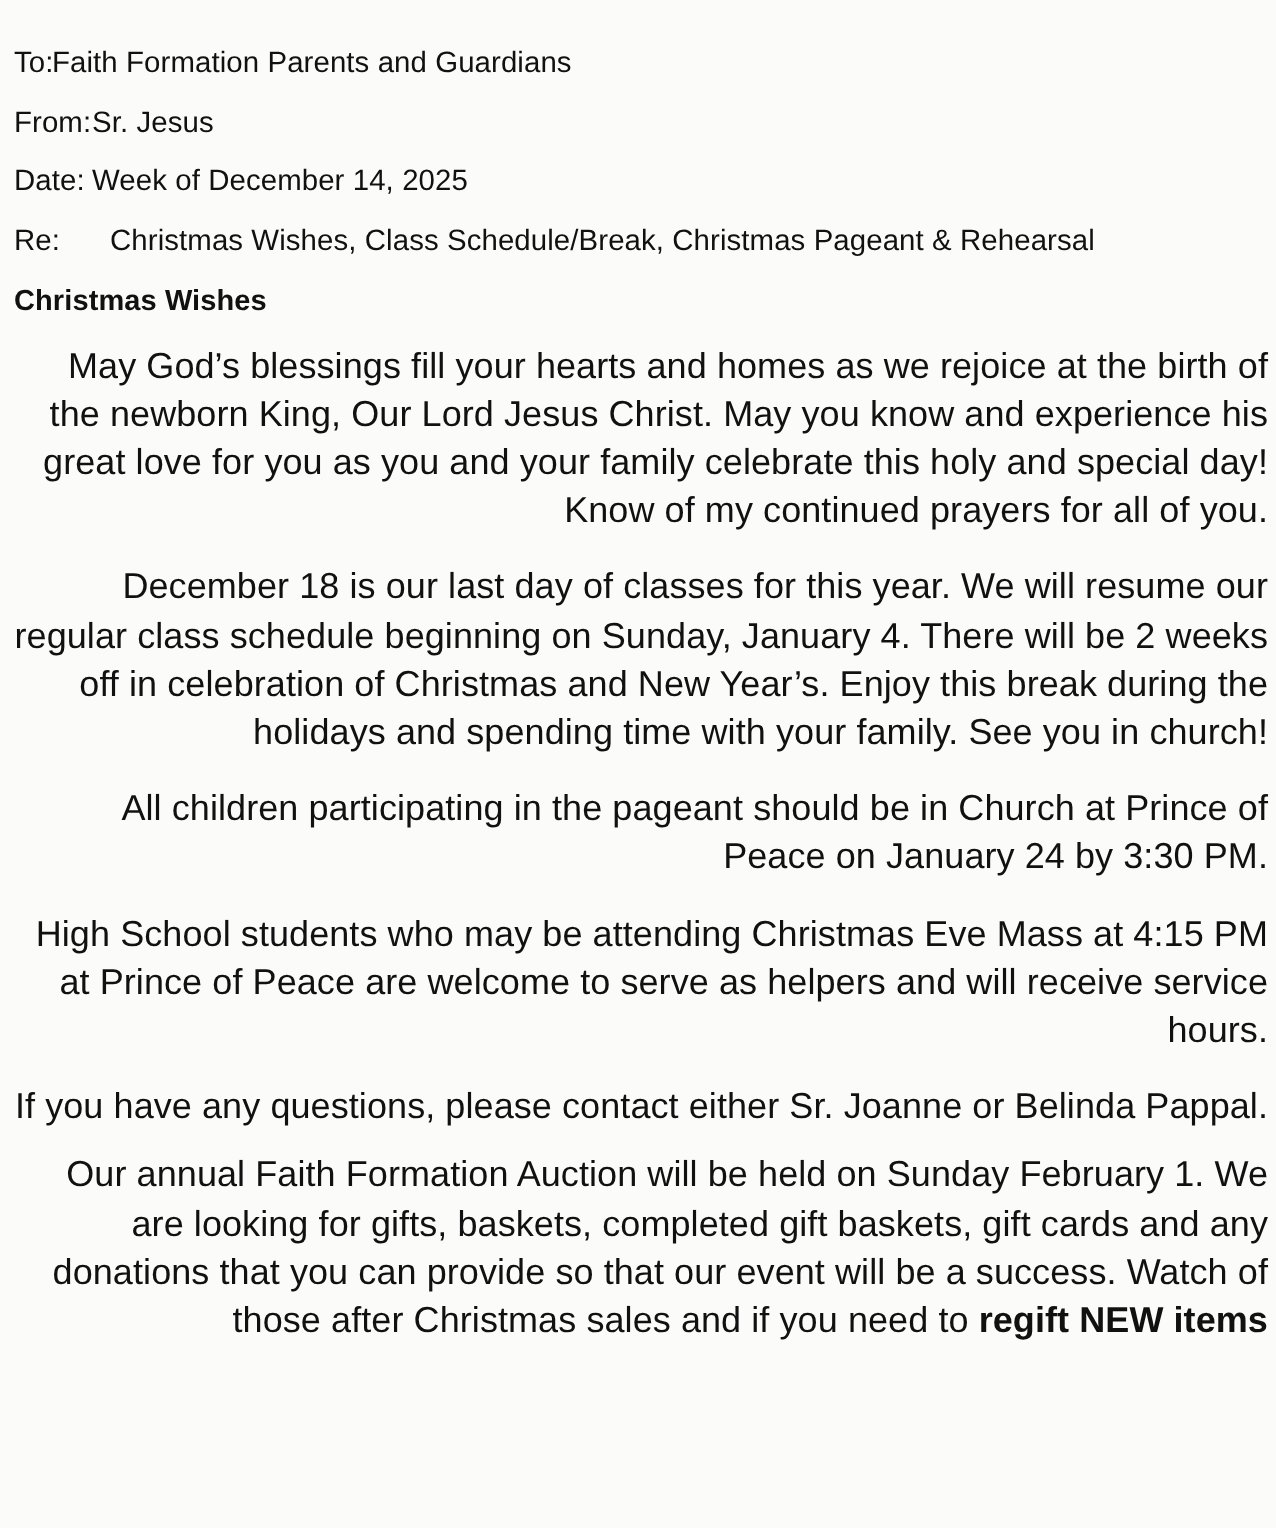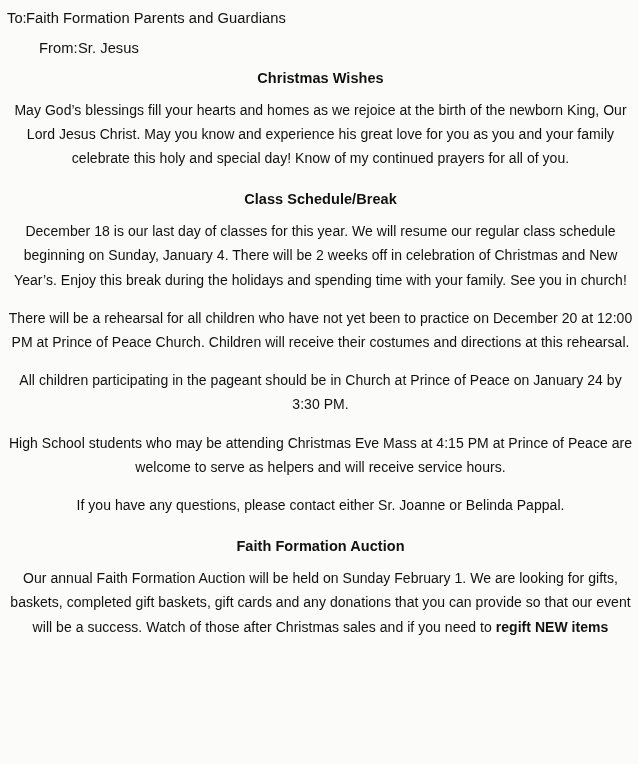--- a/index.html
+++ b/index.html
@@ -23,76 +23,78 @@
   }
 
   
   .hdr-line {
     font-size: 14.7px;
     line-height: 16px;
     margin: 0 0 13.5px 0;
     white-space: nowrap;
     letter-spacing: 0.05px;
   }
-  .hdr-line:first-child { margin-top: 3px; }
+  .hdr-line:first-child { margin-top: 17px; }
   .hdr-label {
     display: inline-block;
   }
   .hdr-label.w-to    { width: 19px; }
-  .hdr-label.w-from  { width: 39px; margin-left: 32px; }
+  .hdr-label.w-from  { width: 39px; }
   .hdr-label.w-date  { width: 39px; }
   .hdr-label.w-re    { width: 48px; }
 
   
   h2.section-head {
     font-size: 14.5px;
     line-height: 17px;
     font-weight: bold;
     margin: 21px 0 11px 0;
     letter-spacing: 0.05px;
-    text-align: center;
   }
   h2.section-head.first { margin-top: 14px; }
 
   
   p.body-par {
-    font-size: 14px;
+    font-size: 18px;
     line-height: 24.2px;
     margin: 0 0 14px 0;
     max-width: 628px;
     letter-spacing: 0.04px;
-    text-align: center;
+    text-align: right;
   }
   p.body-par.tight { margin-bottom: 10px; }
   p.body-par:last-child { margin-bottom: 0; }
 
   b.inline-strong { font-weight: bold; }
 </style>
 </head>
 <body>
 
 <div class="page">
 
   <div class="hdr-line">
     <span class="hdr-label w-to">To:</span><span>Faith Formation Parents and Guardians</span>
   </div>
 
   <div class="hdr-line">
     <span class="hdr-label w-from">From:</span><span>Sr. Jesus</span>
   </div>
 
+  <div class="hdr-line">
+    <span class="hdr-label w-date">Date:</span><span>Week of December 14, 2025</span>
+  </div>
 
+  <div class="hdr-line">
+    <span class="hdr-label w-re">Re:</span><span>Christmas Wishes, Class Schedule/Break, Christmas Pageant &amp; Rehearsal</span>
+  </div>
 
   <h2 class="section-head first">Christmas Wishes</h2>
   <p class="body-par">May God’s blessings fill your hearts and homes as we rejoice at the birth of the newborn King, Our Lord Jesus Christ.  May you know and experience his great love for you as you and your family celebrate this holy and special day!  Know of my continued prayers for all of you.</p>
 
-  <h2 class="section-head">Class Schedule/Break</h2>
   <p class="body-par">December 18 is our last day of classes for this year.  We will resume our regular class schedule beginning on Sunday, January 4.  There will be 2 weeks off in celebration of Christmas and New Year’s.  Enjoy this break during the holidays and spending time with your family.  See you in church!</p>
 
-  <p class="body-par">There will be a rehearsal for all children who have not yet been to practice on December 20 at 12:00 PM at Prince of Peace Church. Children will receive their costumes and directions at this rehearsal.</p>
   <p class="body-par">All children participating in the pageant should be in Church at Prince of Peace on January 24 by 3:30 PM.</p>
   <p class="body-par">High School students who may be attending Christmas Eve Mass at 4:15 PM at Prince of Peace are welcome to serve as helpers and will receive service hours.</p>
   <p class="body-par tight">If you have any questions, please contact either Sr. Joanne or Belinda Pappal.</p>
 
-  <h2 class="section-head">Faith Formation Auction</h2>
   <p class="body-par"><span>Our annual Faith Formation Auction will be held on Sunday February 1.  We are looking for gifts, baskets, completed gift baskets, gift cards and any donations that you can provide so that our event will be a success.  Watch of those after Christmas sales and if you need to </span><b class="inline-strong">regift NEW items</b></p>
 
 </div>
 
 </body></html>

